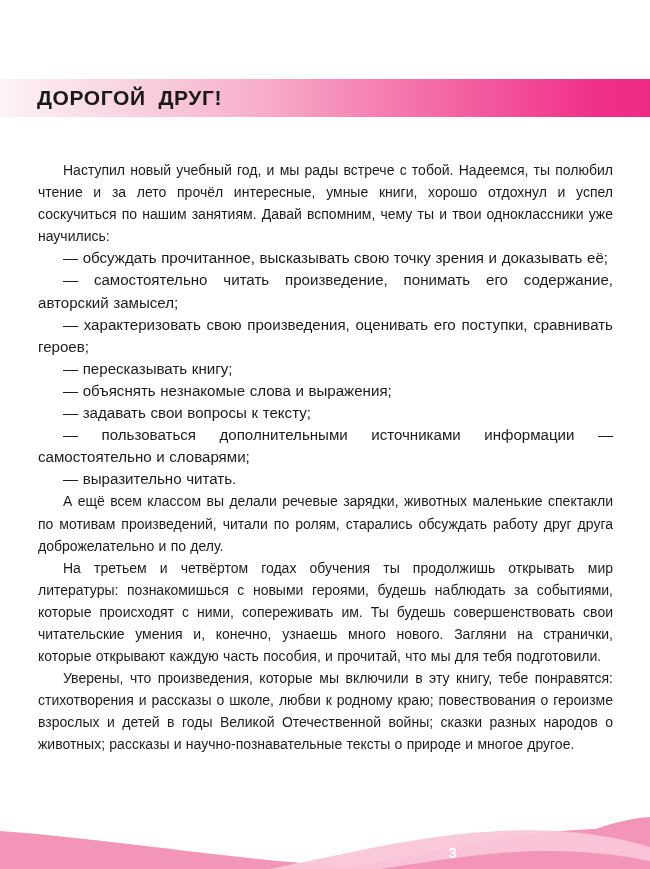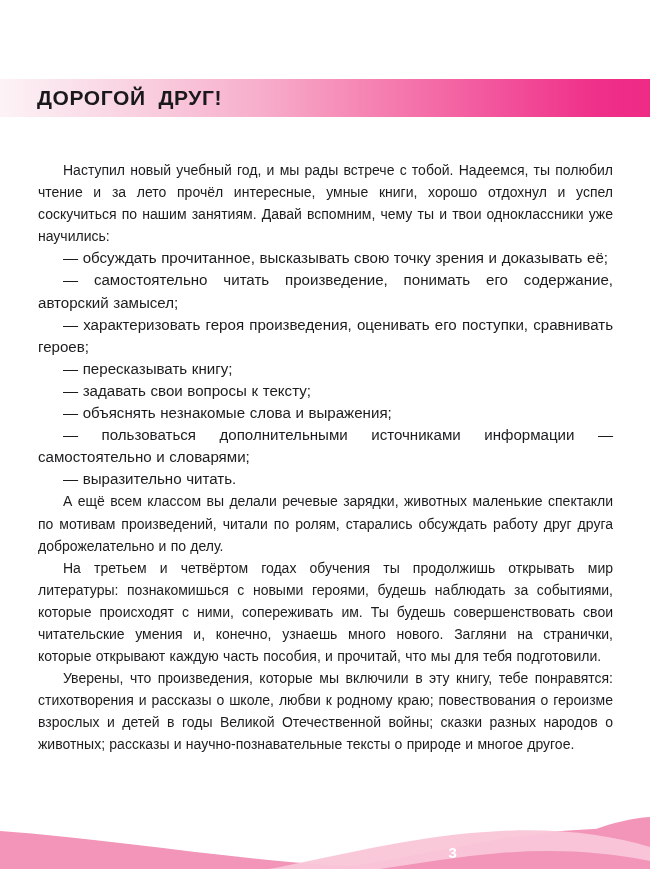--- a/index.html
+++ b/index.html
@@ -137,24 +137,24 @@
   <div class="header-banner"></div>
   <div class="header-title">ДОРОГОЙ  ДРУГ!</div>
 
   <div class="content">
 
     <p class="para justify-all">Наступил новый учебный год, и мы рады встрече с тобой. Надеемся, ты полюбил чтение и за лето прочёл интересные, умные книги, хорошо отдохнул и успел соскучиться по нашим занятиям. Давай вспомним, чему ты и твои одноклассники уже  научились:</p>
 
     <ul class="skills">
       <li>— обсуждать прочитанное, высказывать свою точку зрения и доказывать её;</li>
       <li>— самостоятельно читать произведение, понимать его содержание, авторский замысел;</li>
-      <li>— характеризовать героя произведения, оценивать его поступки, сравнивать героев;</li>
+      <li>— характеризовать свою произведения, оценивать его поступки, сравнивать героев;</li>
       <li>— пересказывать  книгу;</li>
+      <li>— объяснять незнакомые слова и выражения;</li>
       <li>— задавать свои вопросы к тексту;</li>
-      <li>— объяснять незнакомые слова и выражения;</li>
       <li>— пользоваться дополнительными источниками информации — самостоятельно и словарями;</li>
       <li>— выразительно  читать.</li>
     </ul>
 
     <p class="para">А ещё всем классом вы делали речевые зарядки, животных маленькие спектакли по мотивам произведений, читали по ролям, старались обсуждать работу друг друга доброжелательно и по делу.</p>
 
     <p class="para">На третьем и четвёртом годах обучения ты продолжишь открывать мир литературы: познакомишься с новыми героями, будешь наблюдать за событиями, которые происходят с ними, сопереживать им. Ты будешь совершенствовать свои читательские умения и, конечно, узнаешь много нового. Загляни на странички, которые открывают каждую часть пособия, и прочитай, что мы для тебя подготовили.</p>
 
     <p class="para">Уверены, что произведения, которые мы включили в эту книгу, тебе понравятся: стихотворения и рассказы о школе, любви к родному краю; повествования о героизме взрослых и детей в годы Великой Отечественной войны; сказки разных народов о животных; рассказы и научно-познавательные тексты о природе и многое другое.</p>
   </div>

